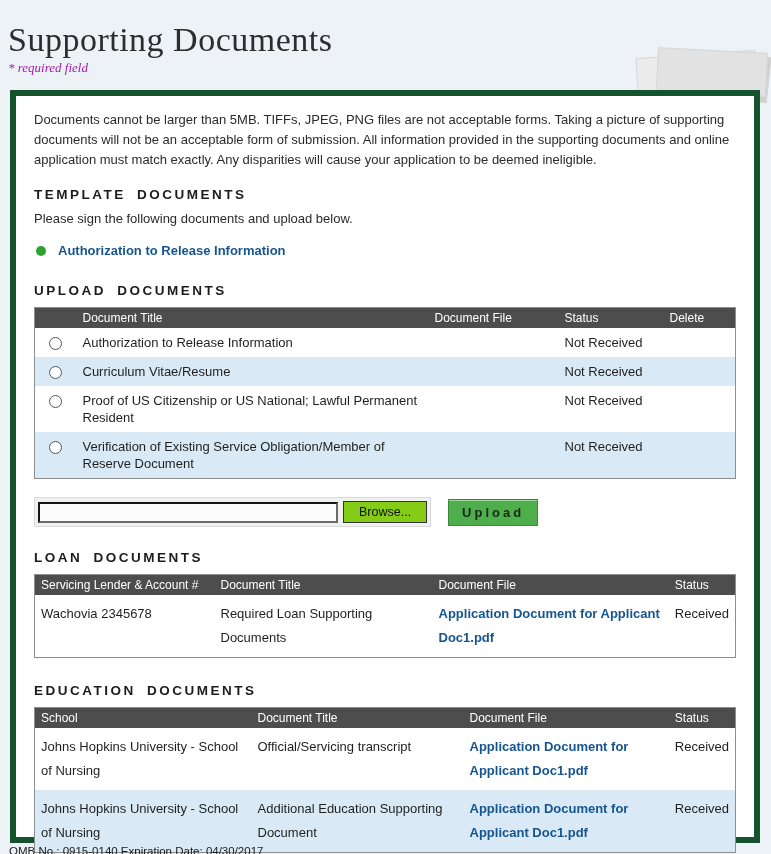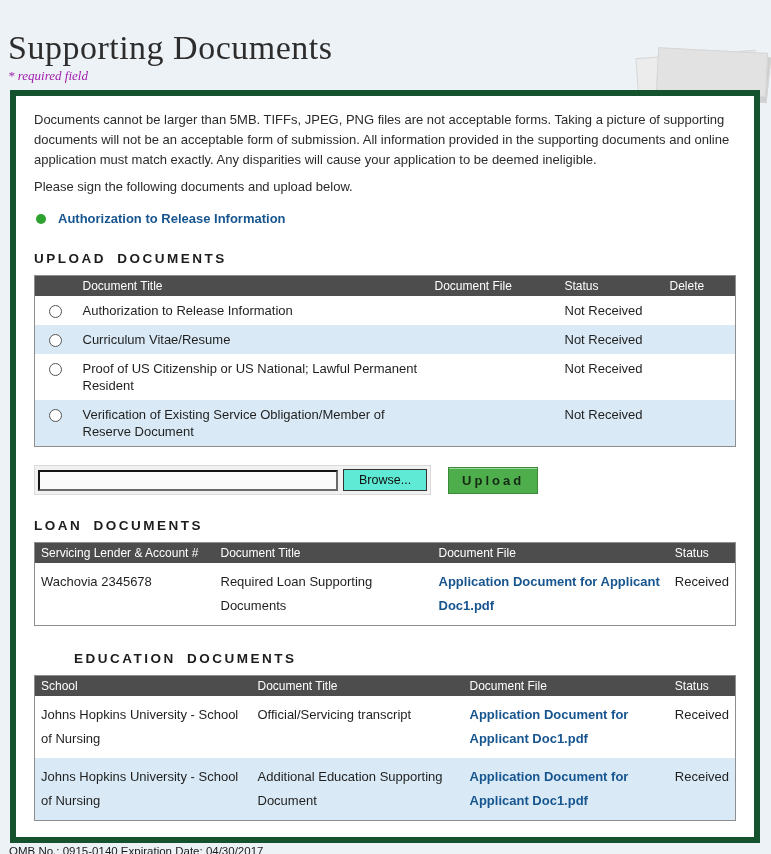--- a/index.html
+++ b/index.html
@@ -13,21 +13,21 @@
   }
   *{margin:0;padding:0;box-sizing:border-box;}
   html,body{width:771px;height:854px;overflow:hidden;}
   body{
     background:var(--page-background);
     font-family:"Liberation Sans", sans-serif;
     color:#222;
     position:relative;
   }
   
-  .page-header{position:absolute;left:8px;top:29px;z-index:2;}
+  .page-header{position:absolute;left:8px;top:21px;z-index:2;}
   .page-title{
     font-family:"Liberation Serif", serif;
     font-weight:normal;
     font-size:34px;
     color:#2d2d2d;
     letter-spacing:0.5px;
   }
   .required-note{
     font-family:"Liberation Serif", serif;
     font-style:italic;
@@ -52,21 +52,21 @@
   .intro{
     font-size:13px;line-height:20px;color:#2b2b2b;margin-top:2px;
   }
   h2.section-heading{
     font-size:13.5px;font-weight:bold;color:#1c1c1c;
     letter-spacing:2.5px;word-spacing:5px;
   }
   .h-template{margin-top:17px;}
   .h-upload{margin-top:25px;}
   .h-loan{margin-top:23px;}
-  .h-education{margin-top:25px;margin-left:40px;}
+  .h-education{margin-top:25px;}
   .instruction{font-size:13px;color:#2b2b2b;margin-top:9px;}
   .template-link-row{display:flex;align-items:center;margin-top:17px;}
   .bullet-dot{
     width:10px;height:10px;border-radius:50%;
     background:var(--bullet-green);margin:0 12px 0 2px;flex:0 0 auto;
   }
   a.doc-link{
     color:var(--link-blue);font-weight:bold;font-size:13px;text-decoration:none;
   }
   
@@ -104,21 +104,21 @@
   .upload-controls{display:flex;align-items:center;margin-top:18px;}
   .file-picker{
     display:flex;align-items:center;background:#f1f1f1;
     border:1px solid #dadada;padding:3px;
   }
   .file-path-input{
     width:300px;height:21px;border:2px inset #6a6a6a;background:#fbfbfb;
     font-family:"Liberation Sans",sans-serif;font-size:12px;padding:0 4px;
   }
   .browse-button{
-    margin-left:5px;background:#5eead4;border:1px solid #333;
+    margin-left:5px;background:#84cc16;border:1px solid #333;
     font-size:12.5px;color:#111;padding:3px 15px;cursor:pointer;
   }
   .upload-button{
     margin-left:17px;
     background:var(--button-green);
     border:1px solid #3a8a3a;
     box-shadow:inset 0 1px 0 #9bd89a;
     color:#142a14;font-weight:bold;font-size:13px;letter-spacing:3px;
     padding:5px 13px;cursor:pointer;
   }
@@ -139,20 +139,21 @@
 <div class="paper-stack">
   <div class="paper p3"></div>
   <div class="paper p1"></div>
   <div class="paper p2"></div>
 </div>
 
 <div class="panel">
 
   <p class="intro">Documents cannot be larger than 5MB. TIFFs, JPEG, PNG files are not acceptable forms. Taking a picture of supporting documents will not be an acceptable form of submission. All information provided in the supporting documents and online application must match exactly. Any disparities will cause your application to be deemed ineligible.</p>
 
+  <h2 class="section-heading h-template">TEMPLATE DOCUMENTS</h2>
   <p class="instruction">Please sign the following documents and upload below.</p>
   <div class="template-link-row">
     <span class="bullet-dot"></span>
     <a href="#" class="doc-link">Authorization to Release Information</a>
   </div>
 
   <h2 class="section-heading h-upload">UPLOAD DOCUMENTS</h2>
   <table class="data-table upload-table">
     <thead>
       <tr>

